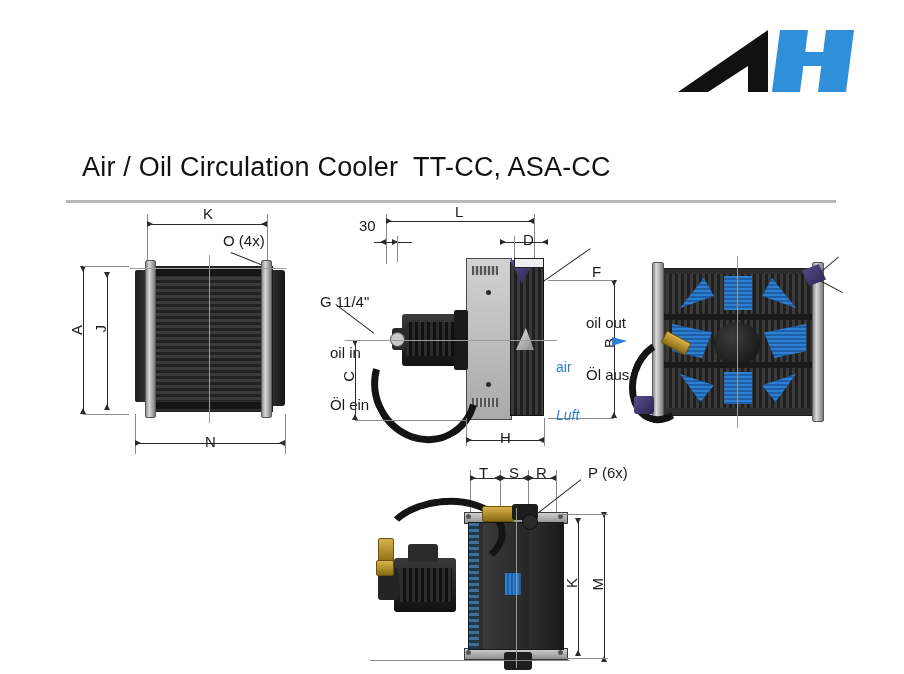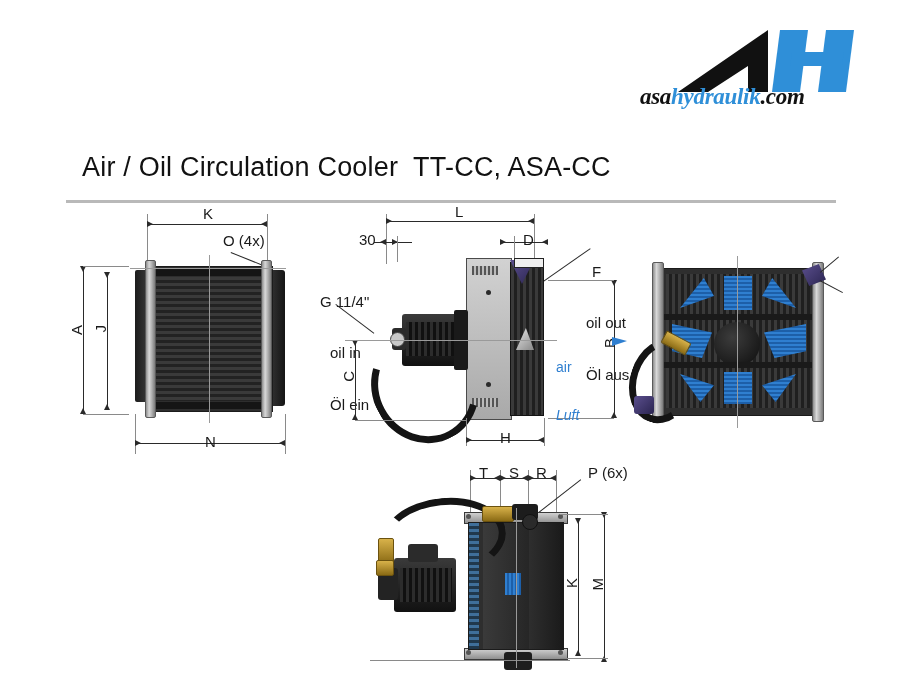--- a/index.html
+++ b/index.html
@@ -51,24 +51,20 @@
 </head>
 <body>
 
 <div class="abs" id="logo">
   <svg width="240" height="100" viewBox="0 0 240 100">
     <polygon points="38,70 128,8 128,70 108,70 108,44 68,70" fill="#111"></polygon>
     <polygon points="140,8 168,8 160,70 132,70" fill="#2f8fd8"></polygon>
     <polygon points="186,8 214,8 206,70 178,70" fill="#2f8fd8"></polygon>
     <polygon points="152,30 204,30 202,44 150,44" fill="#2f8fd8"></polygon>
   </svg>
-  <div class="abs" style="left:0;top:62px;width:240px;font-size:23px;font-style:italic;font-weight:bold;
-       font-family:'Liberation Serif','DejaVu Serif',serif;letter-spacing:-.3px;">
-    <span style="color:#111;">asa</span><span style="color:#2f8fd8;">hydraulik</span><span style="color:#111;">.com</span>
-  </div>
 </div>
 
 <div class="abs lbl" id="title">Air / Oil Circulation Cooler  TT-CC, ASA-CC</div>
 <div class="abs" id="rule"></div>
 
 <div class="dev">
 
   <div class="abs ext v-dim" style="left:147px;top:214px;height:58px;background:#8a8a8a;"></div>
   <div class="abs ext v-dim" style="left:267px;top:214px;height:58px;background:#8a8a8a;"></div>
   <div class="abs dimline h-dim" style="left:147px;top:224px;width:120px;"></div>
@@ -120,21 +116,21 @@
   <div class="abs ext v-dim" style="left:534px;top:214px;height:48px;background:#8a8a8a;"></div>
   <div class="abs dimline h-dim" style="left:386px;top:221px;width:148px;"></div>
   <div class="abs arrR" style="left:386px;top:217.5px;"></div>
   <div class="abs arrL" style="left:528px;top:217.5px;"></div>
   <div class="abs lbl" style="left:455px;top:203px;">L</div>
 
   <div class="abs dimline h-dim" style="left:374px;top:242px;width:38px;"></div>
   <div class="abs arrL" style="left:380px;top:238.5px;"></div>
   <div class="abs arrR" style="left:392px;top:238.5px;"></div>
   <div class="abs ext v-dim" style="left:397px;top:236px;height:26px;background:#8a8a8a;"></div>
-  <div class="abs lbl" style="left:359px;top:231px;">30</div>
+  <div class="abs lbl" style="left:359px;top:217px;">30</div>
 
   <div class="abs dimline h-dim" style="left:500px;top:242px;width:48px;"></div>
   <div class="abs arrR" style="left:500px;top:238.5px;"></div>
   <div class="abs arrL" style="left:542px;top:238.5px;"></div>
   <div class="abs ext v-dim" style="left:514px;top:236px;height:32px;background:#8a8a8a;"></div>
   <div class="abs lbl" style="left:523px;top:231px;">D</div>
 
   <div class="abs lbl" style="left:320px;top:258px;text-align:left;">
     <div>G 11/4"</div>
     <div style="padding-left:10px;">oil in</div>

